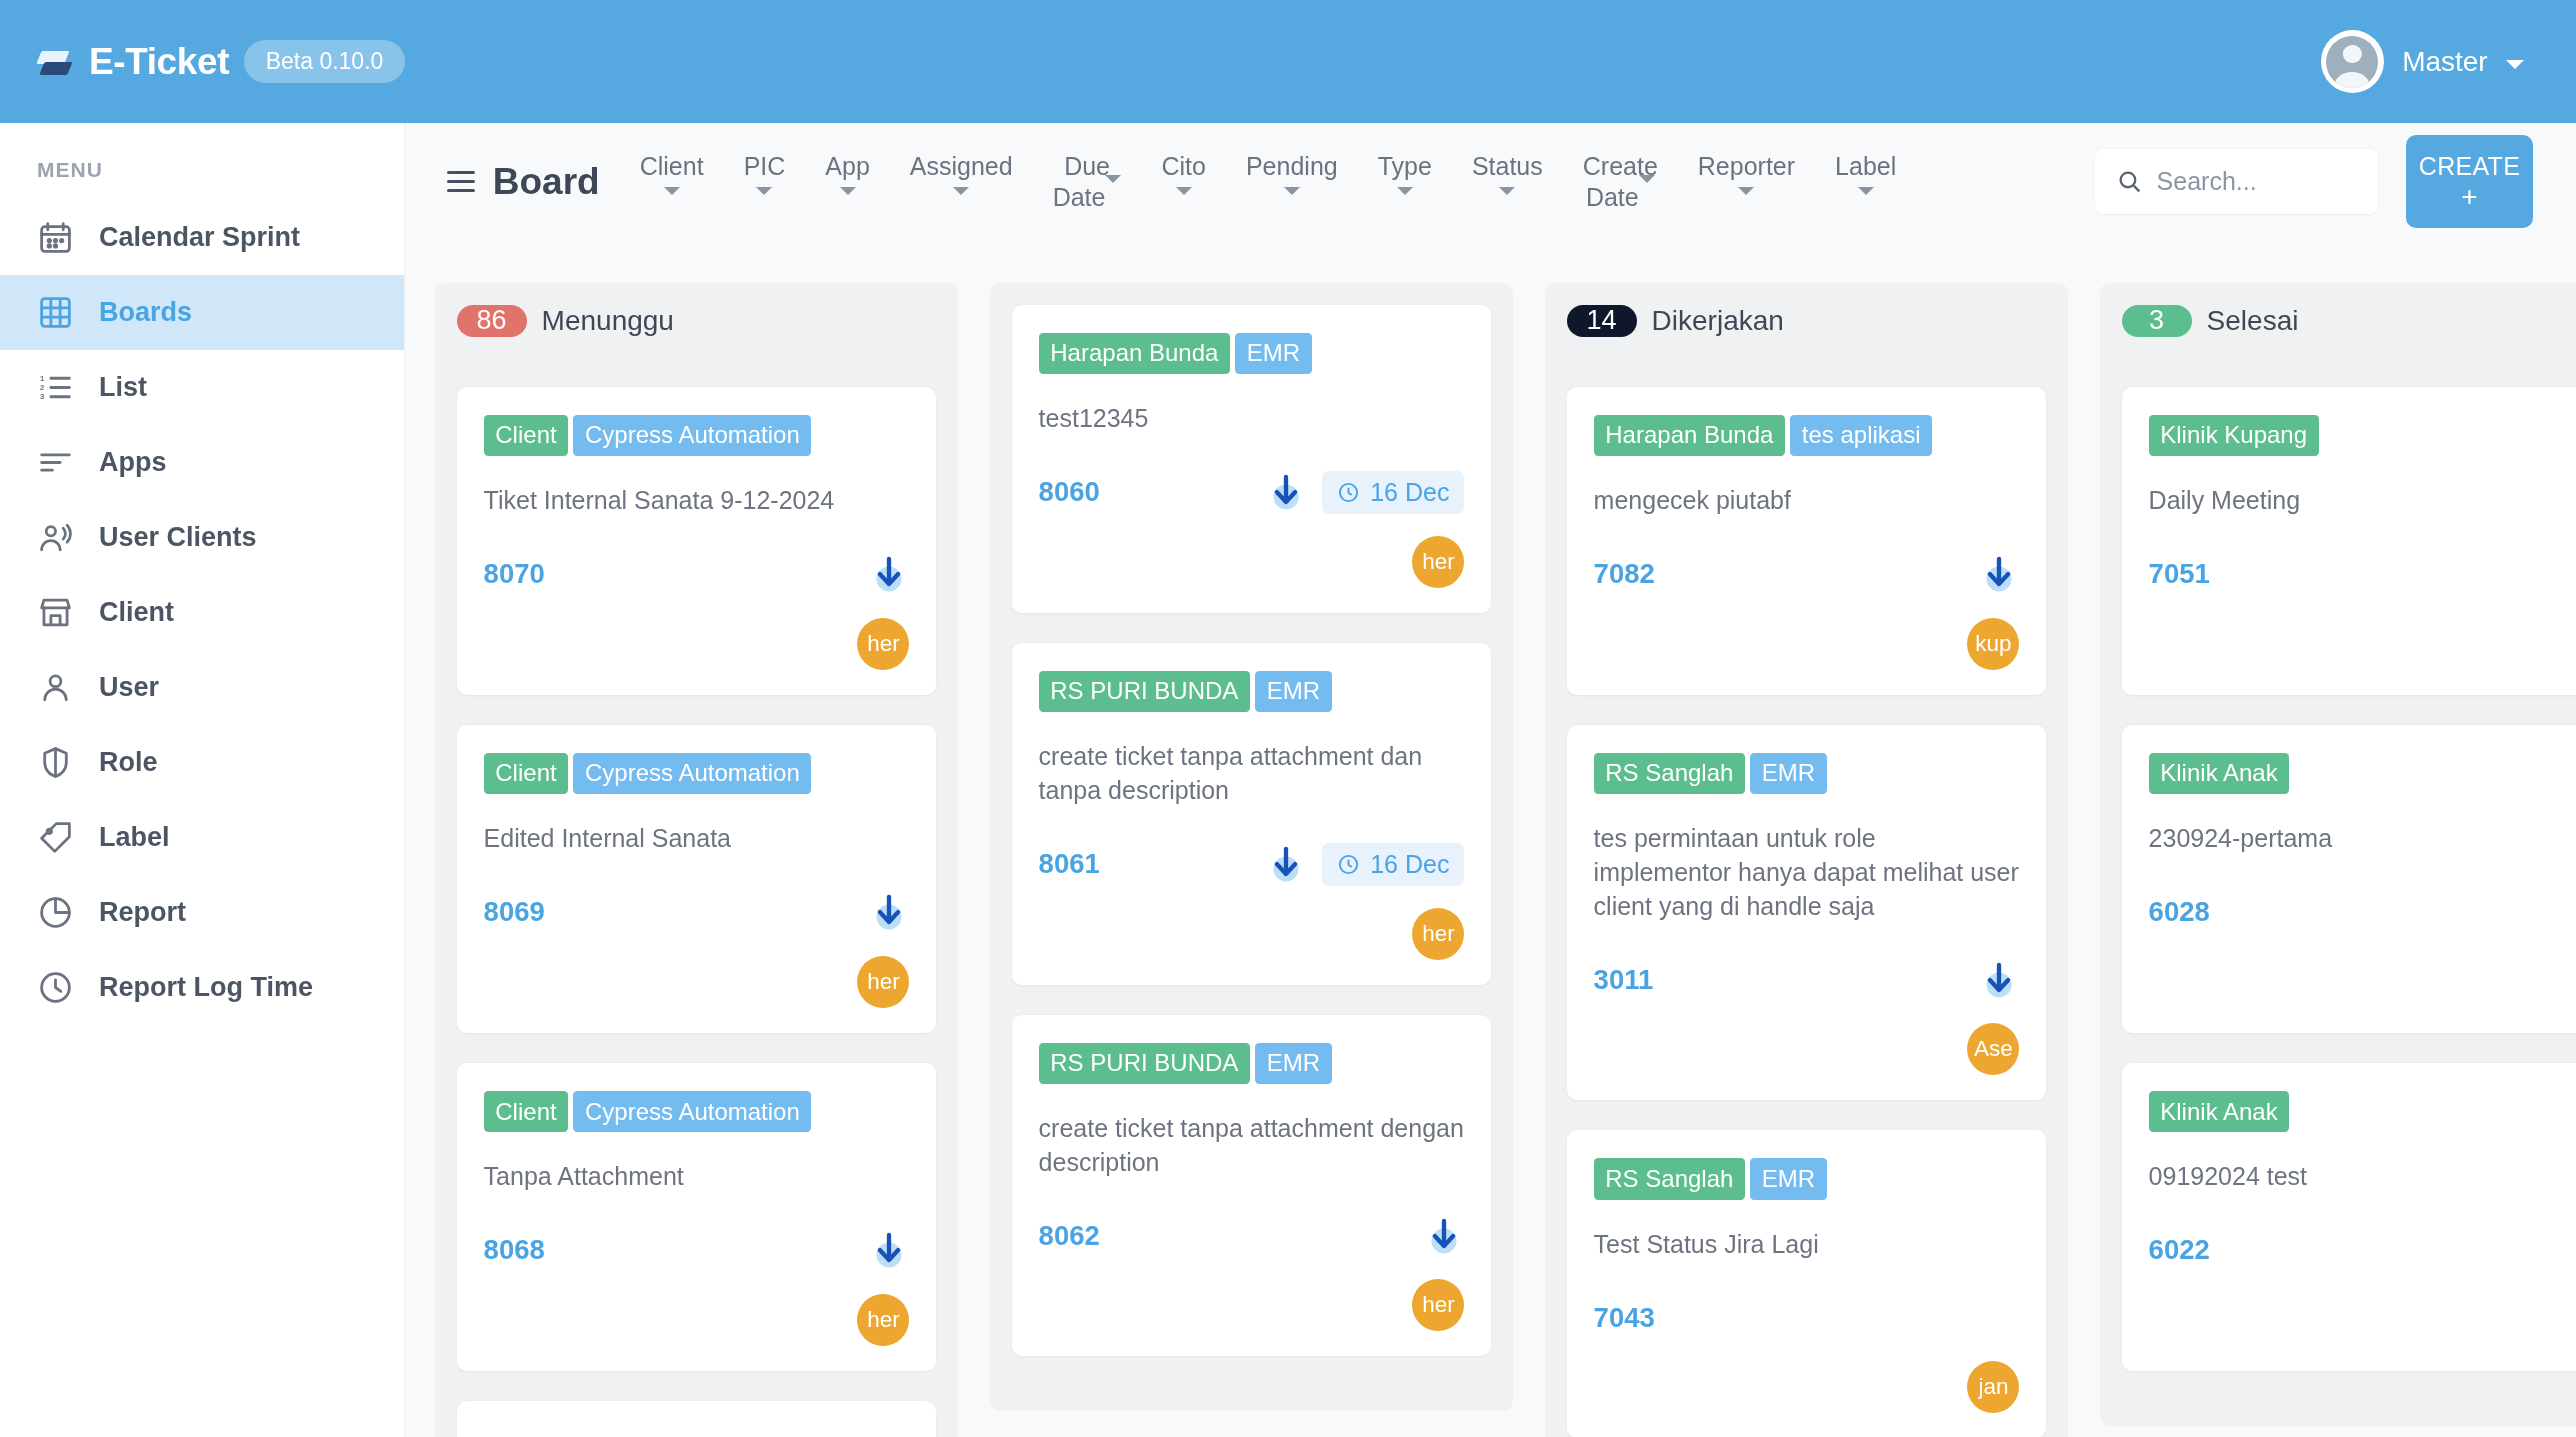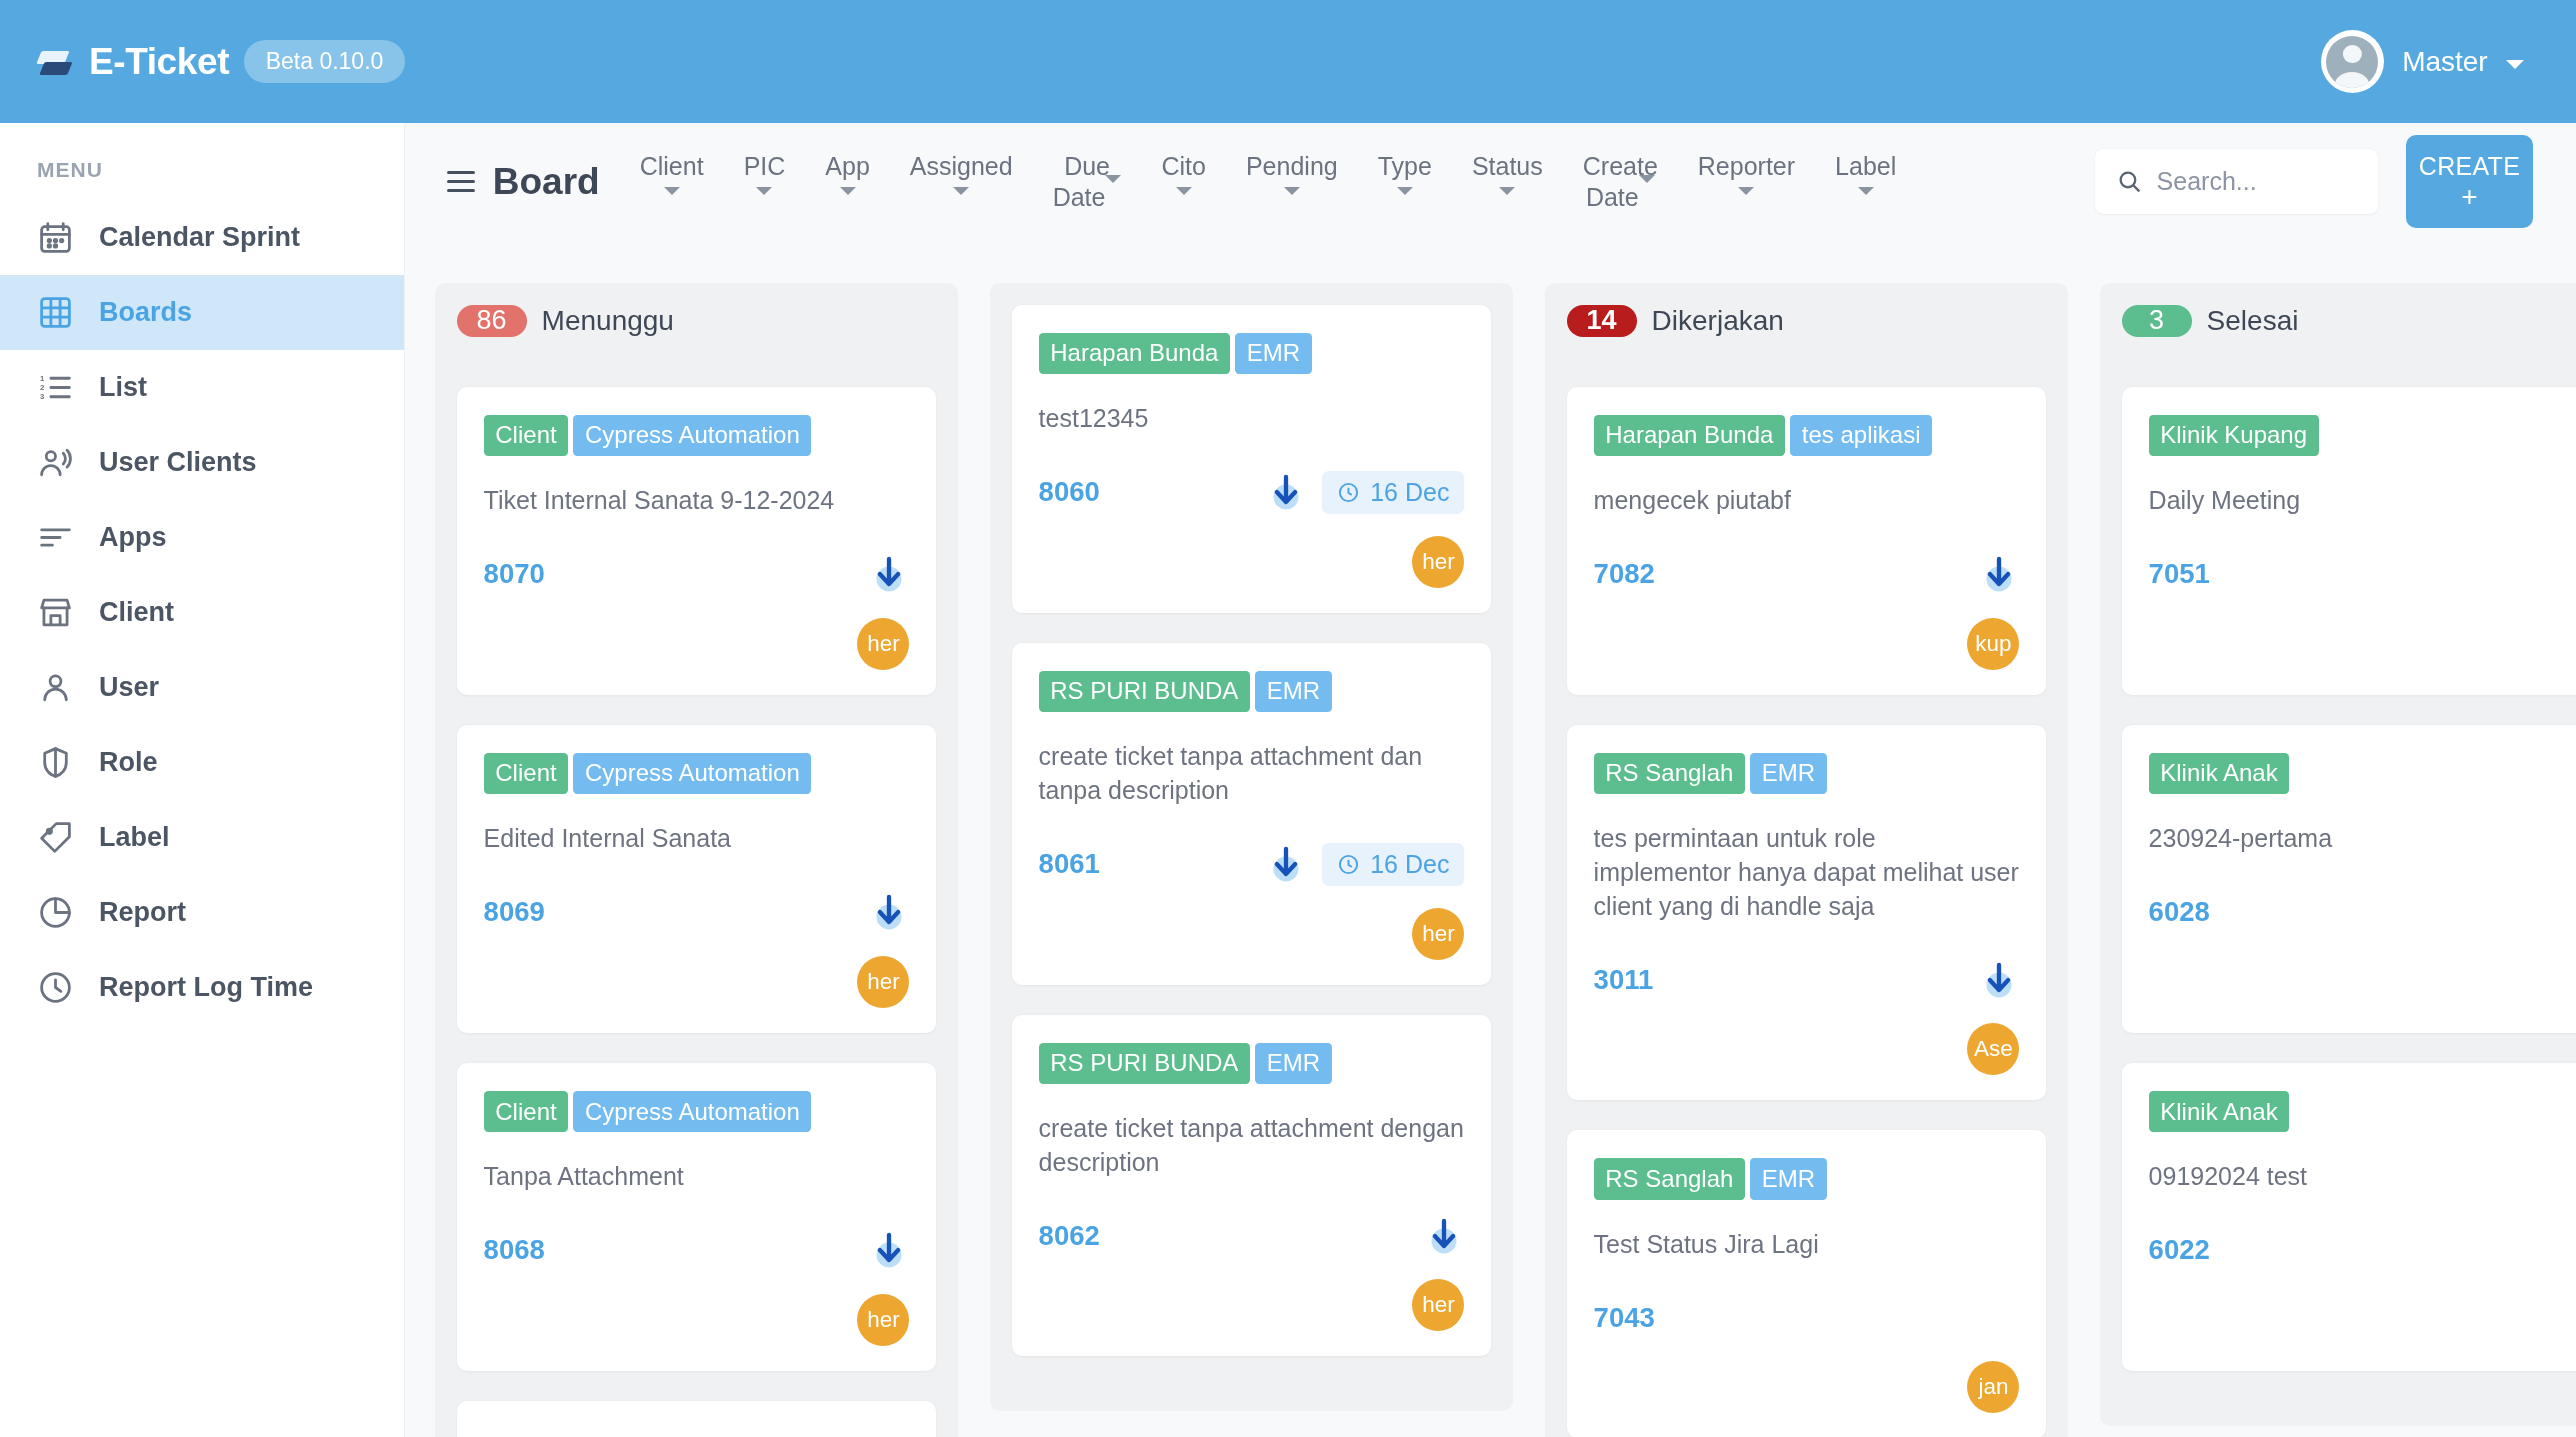--- a/index.html
+++ b/index.html
@@ -246,34 +246,34 @@
             <text x="2" y="7.5" font-size="5" fill="#6b7280" stroke="none">1</text>
             <text x="2" y="13.5" font-size="5" fill="#6b7280" stroke="none">2</text>
             <text x="2" y="19.5" font-size="5" fill="#6b7280" stroke="none">3</text>
           </svg>
         </span>
         <span>List</span>
       </div>
       <div class="nav-item">
         <span>
           <svg class="ico" viewBox="0 0 24 24" fill="none" stroke="#6b7280" stroke-width="1.8" stroke-linecap="round" stroke-linejoin="round">
+            <path d="M3 7h18M3 12h12M3 17h7"></path>
+          </svg>
+        </span>
+        <span>Apps</span>
+      </div>
+      <div class="nav-item">
+        <span>
+          <svg class="ico" viewBox="0 0 24 24" fill="none" stroke="#6b7280" stroke-width="1.8" stroke-linecap="round" stroke-linejoin="round">
             <circle cx="9" cy="8" r="3"></circle>
             <path d="M3 20a6 6 0 0 1 12 0"></path>
             <path d="M17 6a5 5 0 0 1 0 7M19.5 4a8 8 0 0 1 0 11"></path>
           </svg>
         </span>
         <span>User Clients</span>
-      </div>
-      <div class="nav-item">
-        <span>
-          <svg class="ico" viewBox="0 0 24 24" fill="none" stroke="#6b7280" stroke-width="1.8" stroke-linecap="round" stroke-linejoin="round">
-            <path d="M3 7h18M3 12h12M3 17h7"></path>
-          </svg>
-        </span>
-        <span>Apps</span>
       </div>
       <div class="nav-item">
         <span>
           <svg class="ico" viewBox="0 0 24 24" fill="none" stroke="#6b7280" stroke-width="1.8" stroke-linecap="round" stroke-linejoin="round">
             <path d="M3 9h18l-1.5-5h-15z"></path>
             <path d="M4.5 9v11h15V9"></path>
             <path d="M9 20v-6h6v6"></path>
           </svg>
         </span>
         <span>Client</span>
@@ -534,21 +534,21 @@
               </svg>
             </div>
           </div>
           <div class="assignee-row">
             <div class="assignee">her</div>
           </div>
         </div>
       </div>
       <div class="column">
         <div class="col-head">
-          <div class="count-pill" style="background: #b91c1c; font-weight: bold;">14</div>
+          <div class="count-pill" style="background: #0f172a;">14</div>
           <div class="col-name">Dikerjakan</div>
         </div>
         <div class="card">
           <div class="tags">
             <span class="tag client">Harapan Bunda</span>
             <span class="tag app">tes aplikasi</span>
           </div>
           <div class="card-title">mengecek piutabf</div>
           <div class="card-foot">
             <span class="ticket-id">7082</span>

